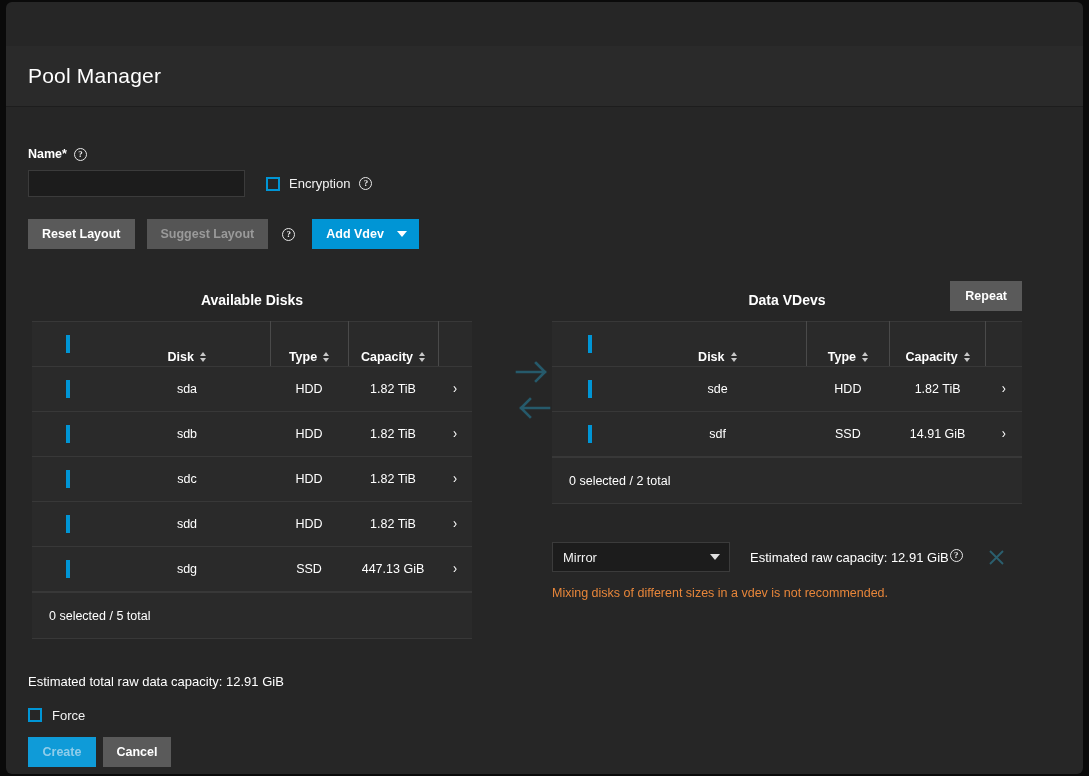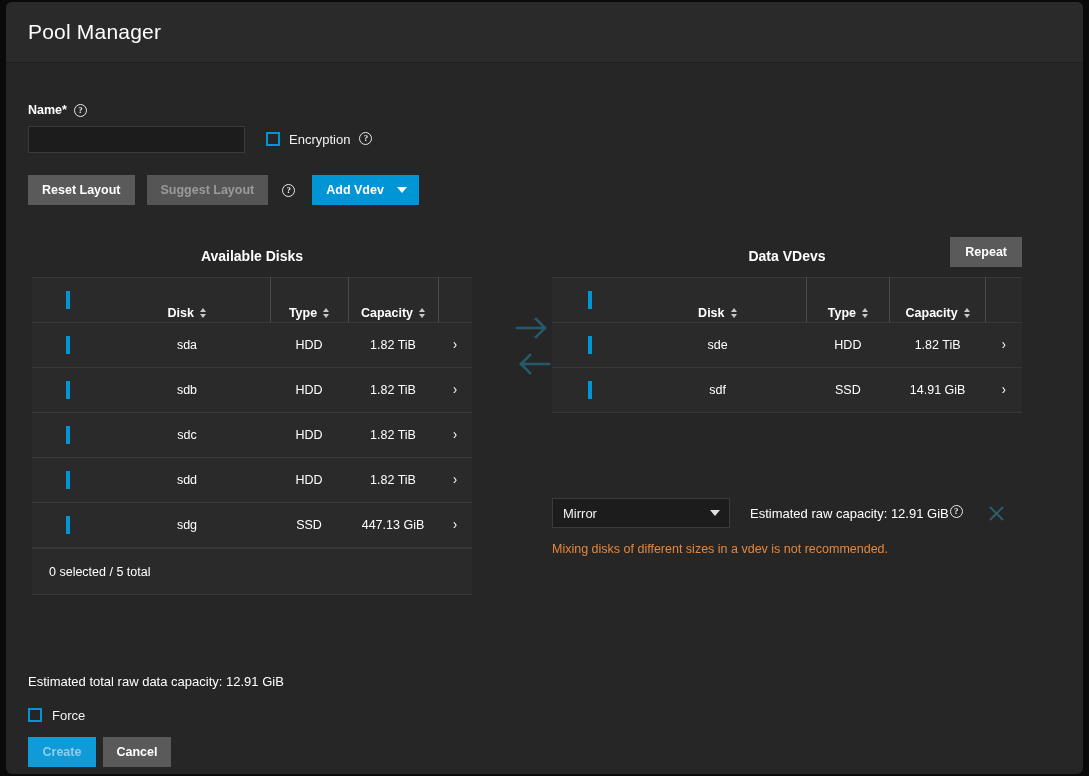--- a/index.html
+++ b/index.html
@@ -20,20 +20,21 @@
     color: #fff;
   }
   
   .titlebar {
     height: 61px;
     background: #2a2a2a;
     border-bottom: 1px solid #1d1d1d;
     display: flex;
     align-items: center;
     padding-left: 22px;
+    margin-top: 44px;
   }
   .titlebar .title {
     font-size: 21px;
     font-weight: 400;
     letter-spacing: .2px;
     color: #fff;
   }
   
   .content { position: relative; padding: 0 22px; }
 
@@ -57,21 +58,21 @@
   .name-input {
     width: 217px; height: 27px;
     background: #1c1c1c;
     border: 1px solid #3b3b3b;
     color: #fff;
     font-size: 13px;
     padding: 0 8px;
     outline: none;
     font-family: "Liberation Sans", sans-serif;
   }
-  .chk-wrap { display: flex; gap: 9px; margin-left: 21px; }
+  .chk-wrap { display: flex; align-items: center; gap: 9px; margin-left: 21px; }
   .chk {
     width: 14px; height: 14px;
     border: 2px solid #0095d5;
     background: transparent;
     flex: none;
     cursor: pointer;
   }
   .chk-label { font-size: 13px; color: #f2f2f2; }
 
   .btn-row { display: flex; align-items: center; margin-top: 22px; gap: 0; }
@@ -416,20 +417,21 @@
             </tr>
             <tr>
               <td class="col-chk"><span class="chk"></span></td>
               <td class="col-disk">sdf</td>
               <td class="col-type">SSD</td>
               <td class="col-cap">14.91 GiB</td>
               <td class="col-arrow chevron"><span class="chev">›</span></td>
             </tr>
           </tbody>
         </table>
+        <div class="tbl-footer">0 selected / 2 total</div>
       </div>
 
       <div class="vdev-cfg">
         <div class="select">
           <span>Mirror</span>
           <span class="sel-caret"></span>
         </div>
         <div class="est-cap">
           <span>Estimated raw capacity: 12.91 GiB</span>
           <span class="help-icon">?</span>

